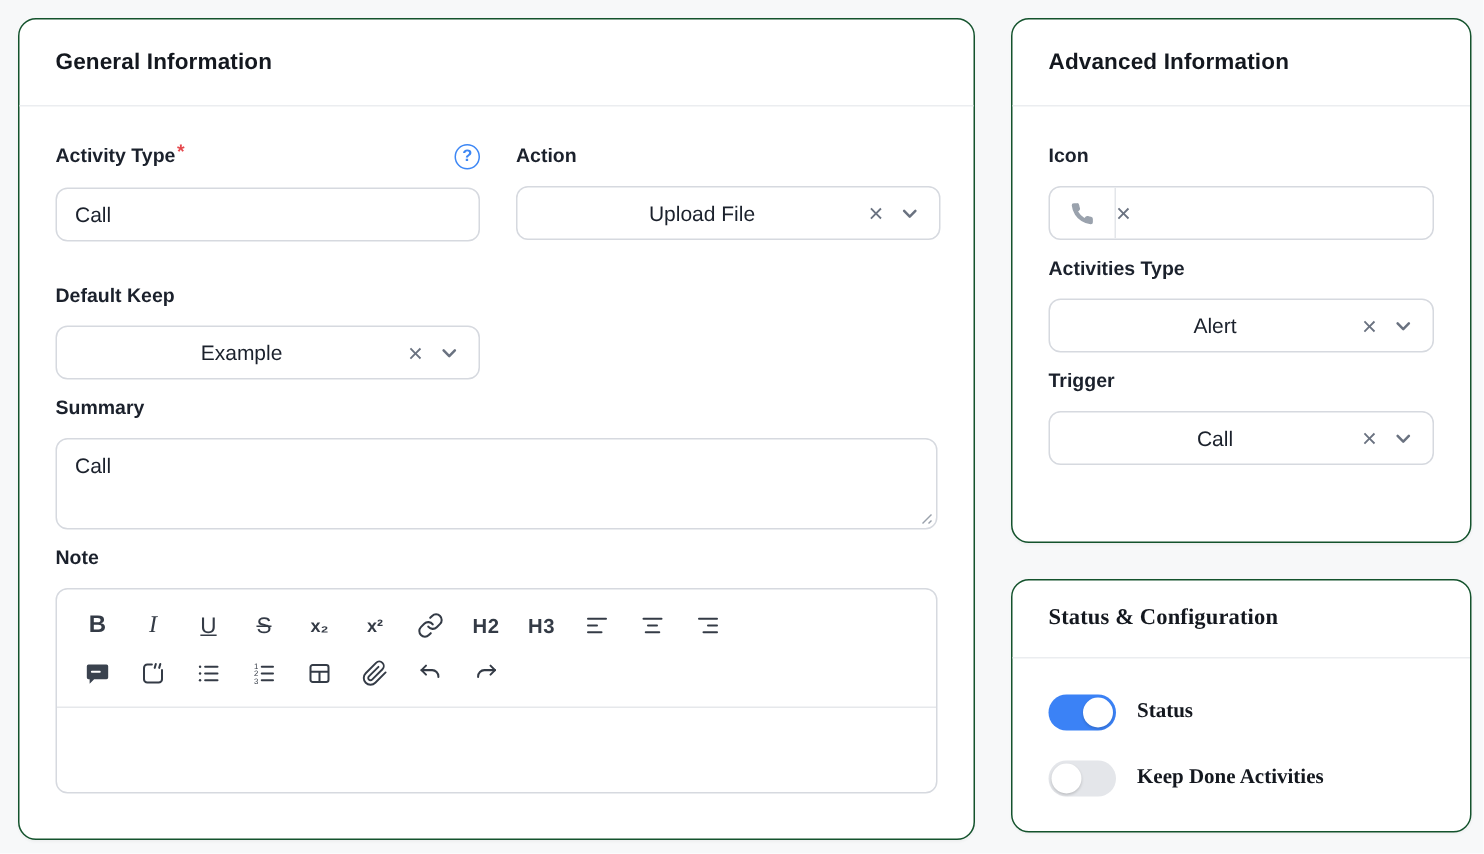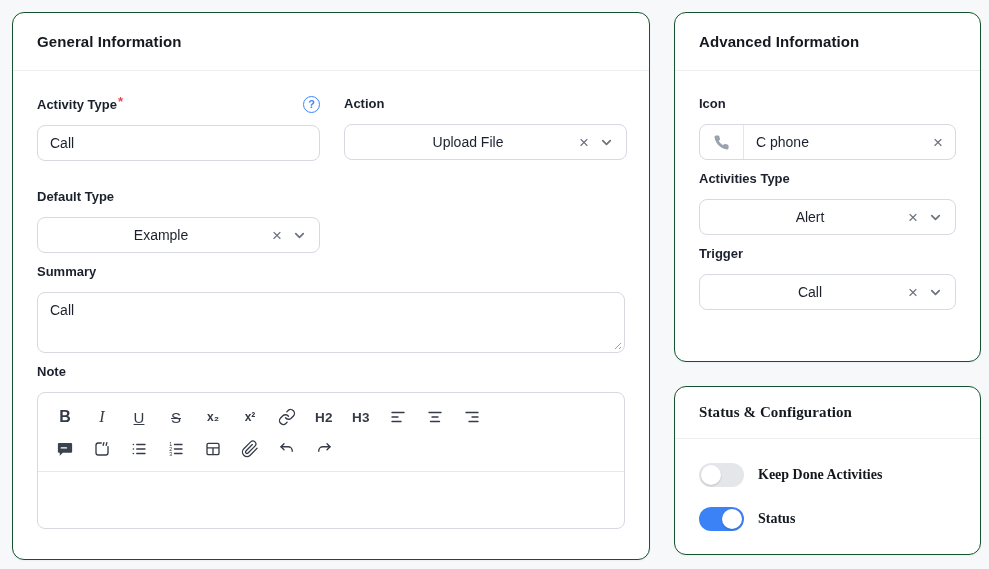--- a/index.html
+++ b/index.html
@@ -230,21 +230,21 @@
             <svg width="15" height="15" viewBox="0 0 16 16" fill="none" stroke="#6a7280" stroke-width="1.8" stroke-linecap="round" stroke-linejoin="round">
                 <path d="M4 6l4 4 4-4"></path>
               </svg>
           </span>
         </div>
       </div>
     </div>
 
     <div class="field">
       <div class="label-row">
-        <span class="field-label">Default Type</span>
+        <span class="field-label">Default Keep</span>
       </div>
       <div class="select-box half">
         <span class="select-value">Example</span>
         <span class="clear-x">×</span>
         <span class="chev">
           <svg width="15" height="15" viewBox="0 0 16 16" fill="none" stroke="#6a7280" stroke-width="1.8" stroke-linecap="round" stroke-linejoin="round">
               <path d="M4 6l4 4 4-4"></path>
             </svg>
         </span>
       </div>
@@ -399,21 +399,20 @@
     <div class="field">
       <div class="label-row">
         <span class="field-label">Icon</span>
       </div>
       <div class="icon-input">
         <span class="icon-slot">
           <svg width="17" height="17" viewBox="0 0 24 24" fill="#9aa2ad">
               <path d="M22 16.92v3a2 2 0 0 1-2.18 2 19.79 19.79 0 0 1-8.63-3.07 19.5 19.5 0 0 1-6-6 19.79 19.79 0 0 1-3.07-8.67A2 2 0 0 1 4.11 2h3a2 2 0 0 1 2 1.72 12.84 12.84 0 0 0 .7 2.81 2 2 0 0 1-.45 2.11L8.09 9.91a16 16 0 0 0 6 6l1.27-1.27a2 2 0 0 1 2.11-.45 12.84 12.84 0 0 0 2.81.7A2 2 0 0 1 22 16.92z"></path>
             </svg>
         </span>
-        <span class="value-text">C phone</span>
         <span class="clear-x">×</span>
       </div>
     </div>
 
     <div class="field">
       <div class="label-row">
         <span class="field-label">Activities Type</span>
       </div>
       <div class="select-box">
         <span class="select-value">Alert</span>
@@ -444,27 +443,27 @@
   </div>
 </section>
 
 <section class="card" id="status-card">
   <div class="card-header">
     <span class="card-title">Status &amp; Configuration</span>
   </div>
   <div class="card-body">
 
     <div class="toggle-row">
+      <span class="switch on">
+        <span class="knob"></span>
+      </span>
+      <span class="toggle-label">Status</span>
+    </div>
+
+    <div class="toggle-row">
       <span class="switch">
         <span class="knob"></span>
       </span>
       <span class="toggle-label">Keep Done Activities</span>
     </div>
 
-    <div class="toggle-row">
-      <span class="switch on">
-        <span class="knob"></span>
-      </span>
-      <span class="toggle-label">Status</span>
-    </div>
-
   </div>
 </section>
 
 </body></html>

